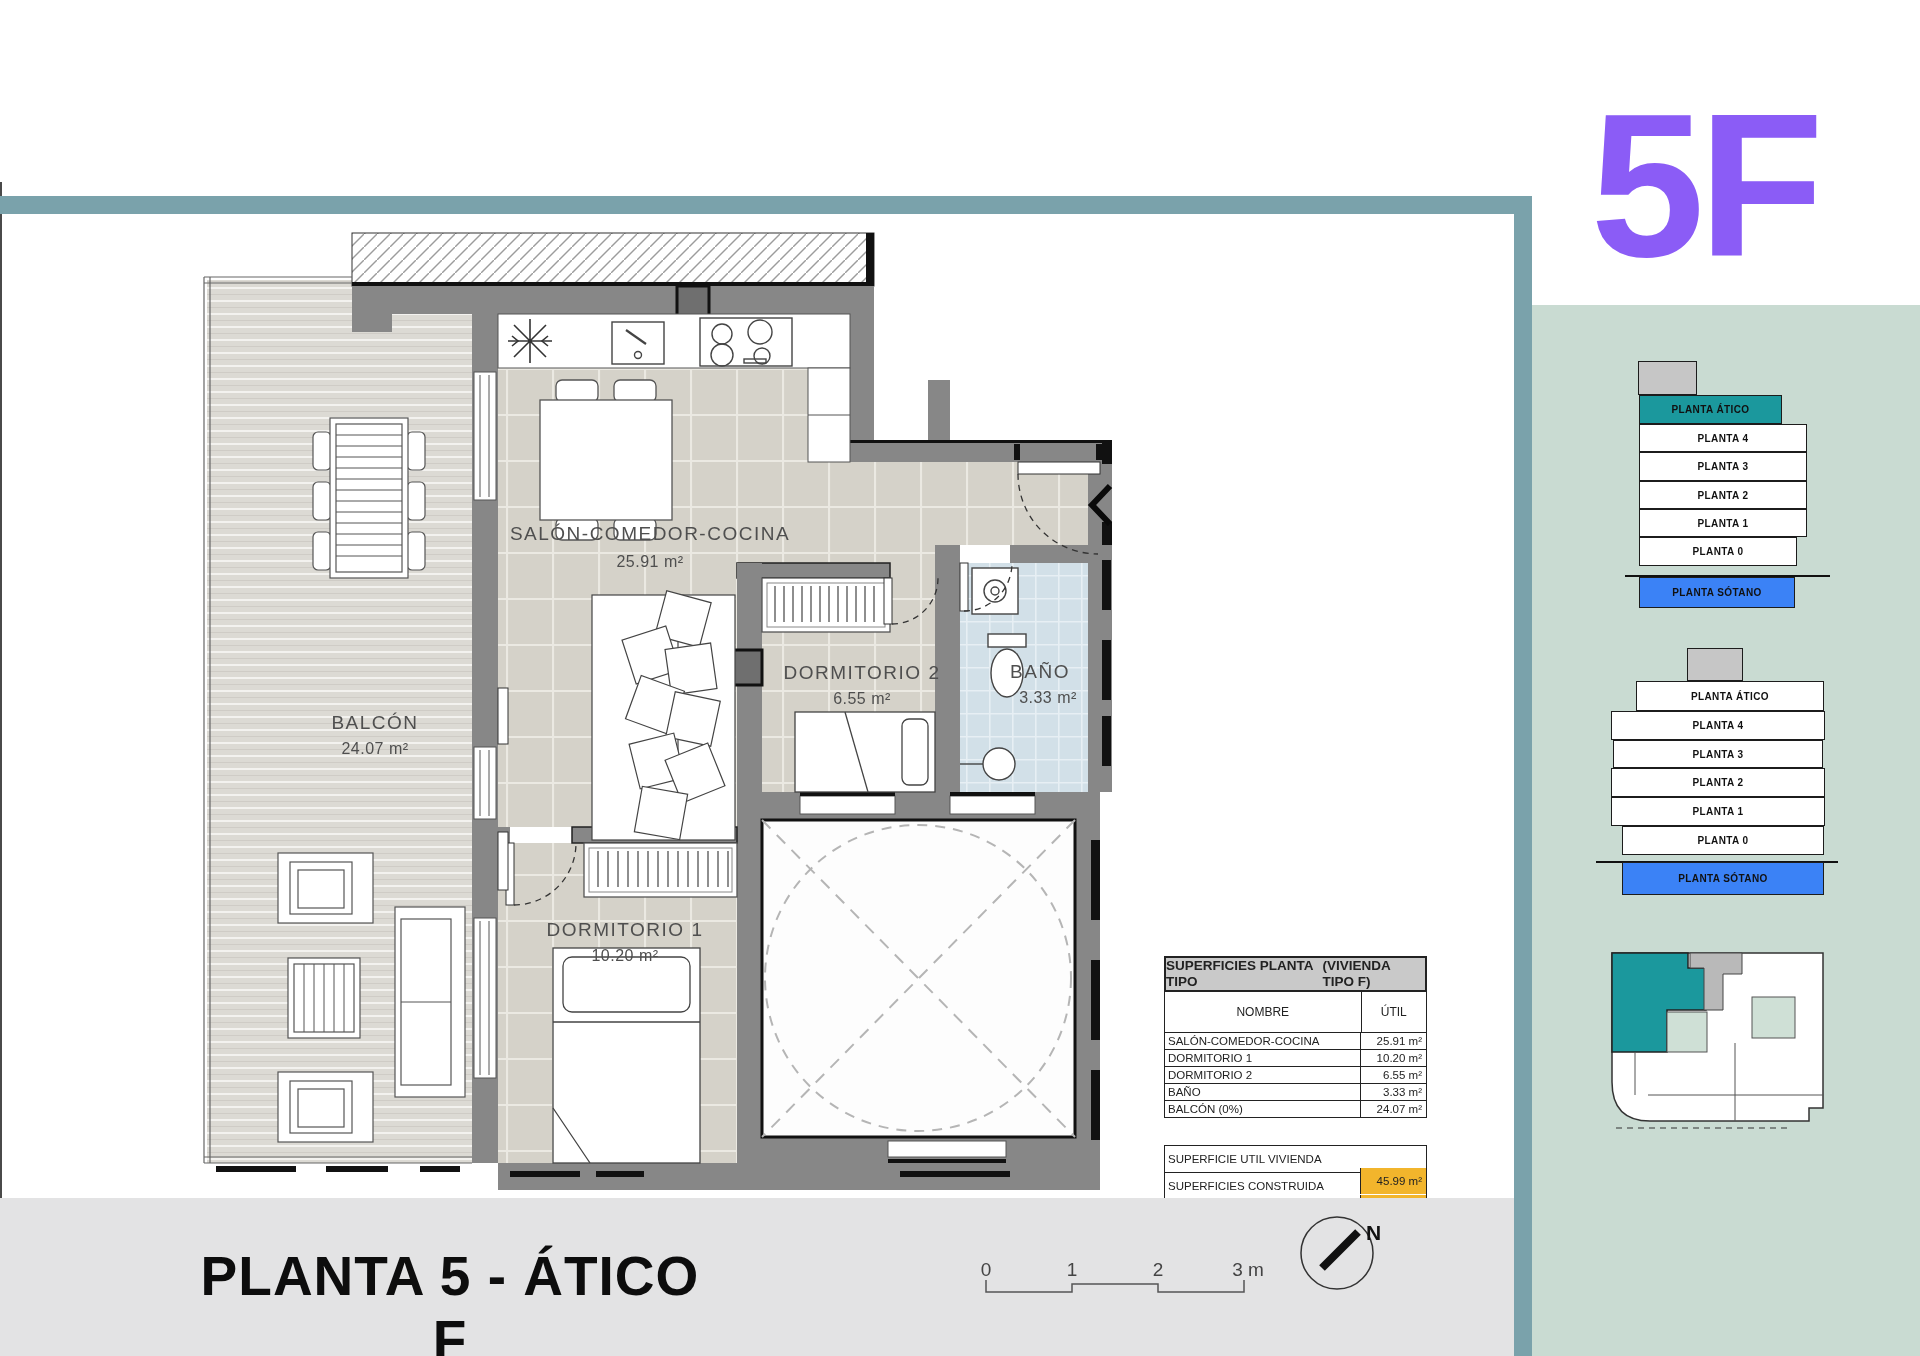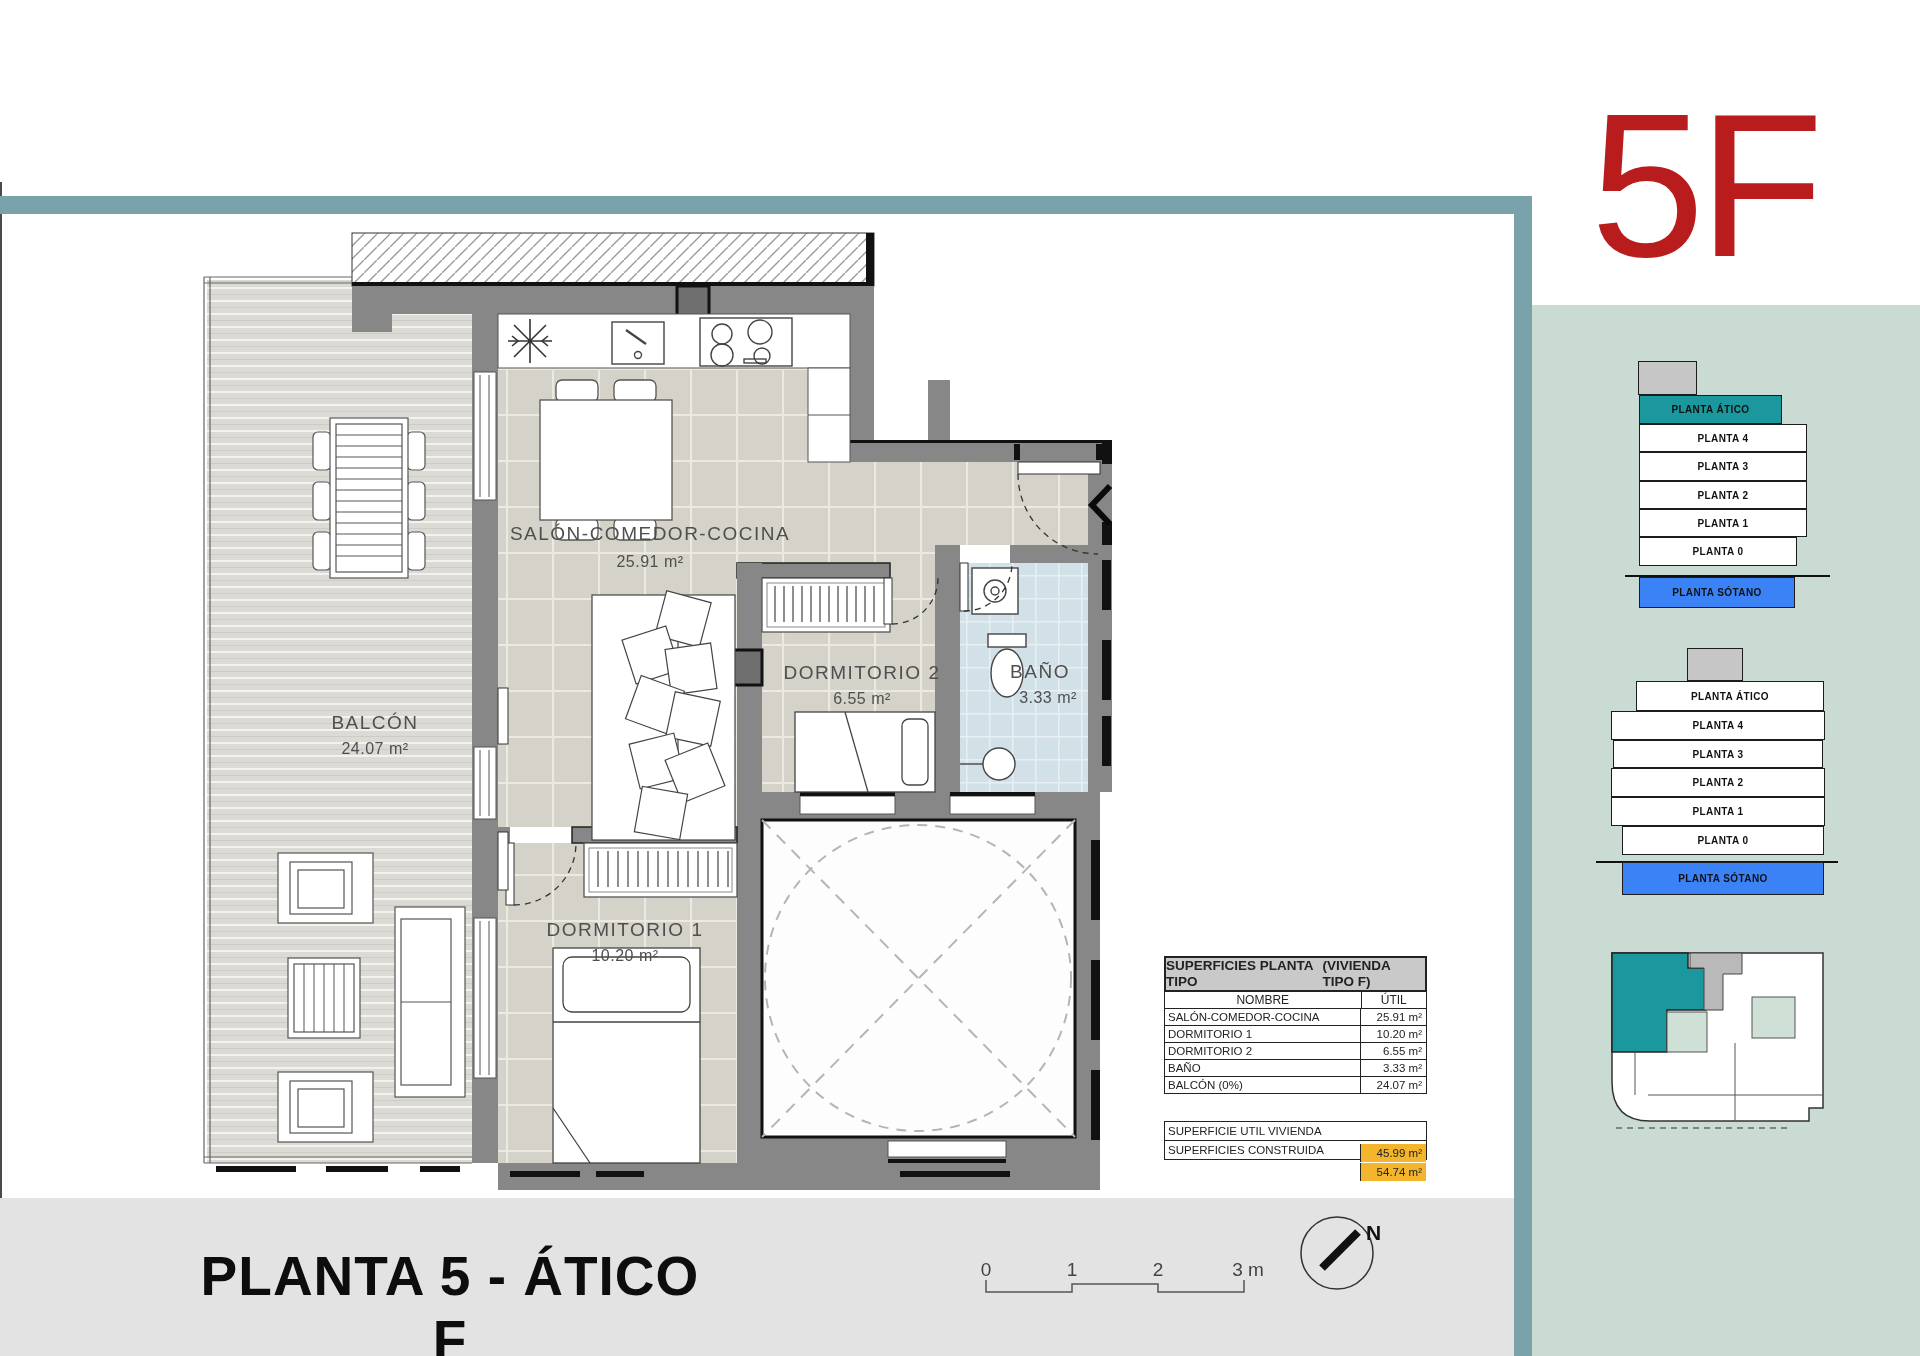--- a/index.html
+++ b/index.html
@@ -12,41 +12,41 @@
         font-family:"Liberation Sans",sans-serif;}
   .abs{position:absolute;}
   
   .topbar{left:0;top:196px;width:1532px;height:18px;background:var(--frame);}
   .rightbar{left:1514px;top:196px;width:18px;height:1160px;background:var(--frame);}
   .leftline{left:0;top:182px;width:2px;height:1016px;background:#4a4a4a;}
   .sidebar{left:1532px;top:305px;width:388px;height:1051px;background:var(--green);}
   
   .unitcode{left:1532px;top:0;width:388px;height:305px;display:flex;align-items:flex-end;
             justify-content:center;padding-bottom:18px;}
-  .unitcode span{font-size:205px;line-height:1;font-weight:normal;letter-spacing:-6px;
-                 color:#b91c1c;transform:translateX(-22px);}
+  .unitcode span{font-size:205px;line-height:1;font-weight:bold;letter-spacing:-6px;
+                 color:#8b5cf6;transform:translateX(-22px);}
   
   .srow{position:absolute;border:1px solid #1c1c1c;background:#fff;display:flex;
         align-items:center;justify-content:center;font-size:10px;font-weight:bold;
         letter-spacing:.4px;color:#111;}
   .srow.teal{background:var(--teal);}
   .srow.grey{background:#3b82f6;}
   .scap{position:absolute;background:#c6c6c6;border:1px solid #1c1c1c;}
   .gline{position:absolute;height:2px;background:#111;}
   
   .atable{left:1164px;top:956px;width:263px;color:#222;}
   .at-head{height:36px;background:#c9c9c9;border:2px solid #222;display:flex;
            flex-direction:row;justify-content:center;align-items:center;
            font-weight:bold;font-size:13.5px;line-height:16px;}
   .at-colhead,.at-row,.at-tot{display:flex;border:1px solid #222;margin-top:-1px;background:#fff;}
   .c-name{width:197px;font-size:11.5px;line-height:14px;padding:1px 0 1px 3px;}
   .c-val{width:66px;font-size:11.5px;line-height:14px;padding:1px 4px 1px 0;
          text-align:right;border-left:1px solid #222;}
-  .at-colhead .c-name,.at-colhead .c-val{text-align:center;font-size:12px;padding:1px 0;}
-  .at-tot{height:20px;align-items:center;}
+  .at-colhead .c-name,.at-colhead .c-val{text-align:center;font-size:12px;padding:13px 0;}
+  .at-tot{height:28px;align-items:center;}
   .at-tot .c-val{background:var(--orange);height:100%;display:flex;align-items:center;
                  justify-content:flex-end;margin-top:44px;}
   .at-gap{height:28px;}
   
   .bstrip{left:0;top:1198px;width:1514px;height:158px;background:var(--strip);}
   .ptitle{left:180px;top:1244px;width:540px;text-align:center;font-size:55px;
           font-weight:bold;letter-spacing:1px;color:#0d0d0d;}
   
   .rname{font-size:19px;letter-spacing:1.5px;fill:#4f4f4f;}
   .rarea{font-size:16px;letter-spacing:.5px;fill:#4f4f4f;}

